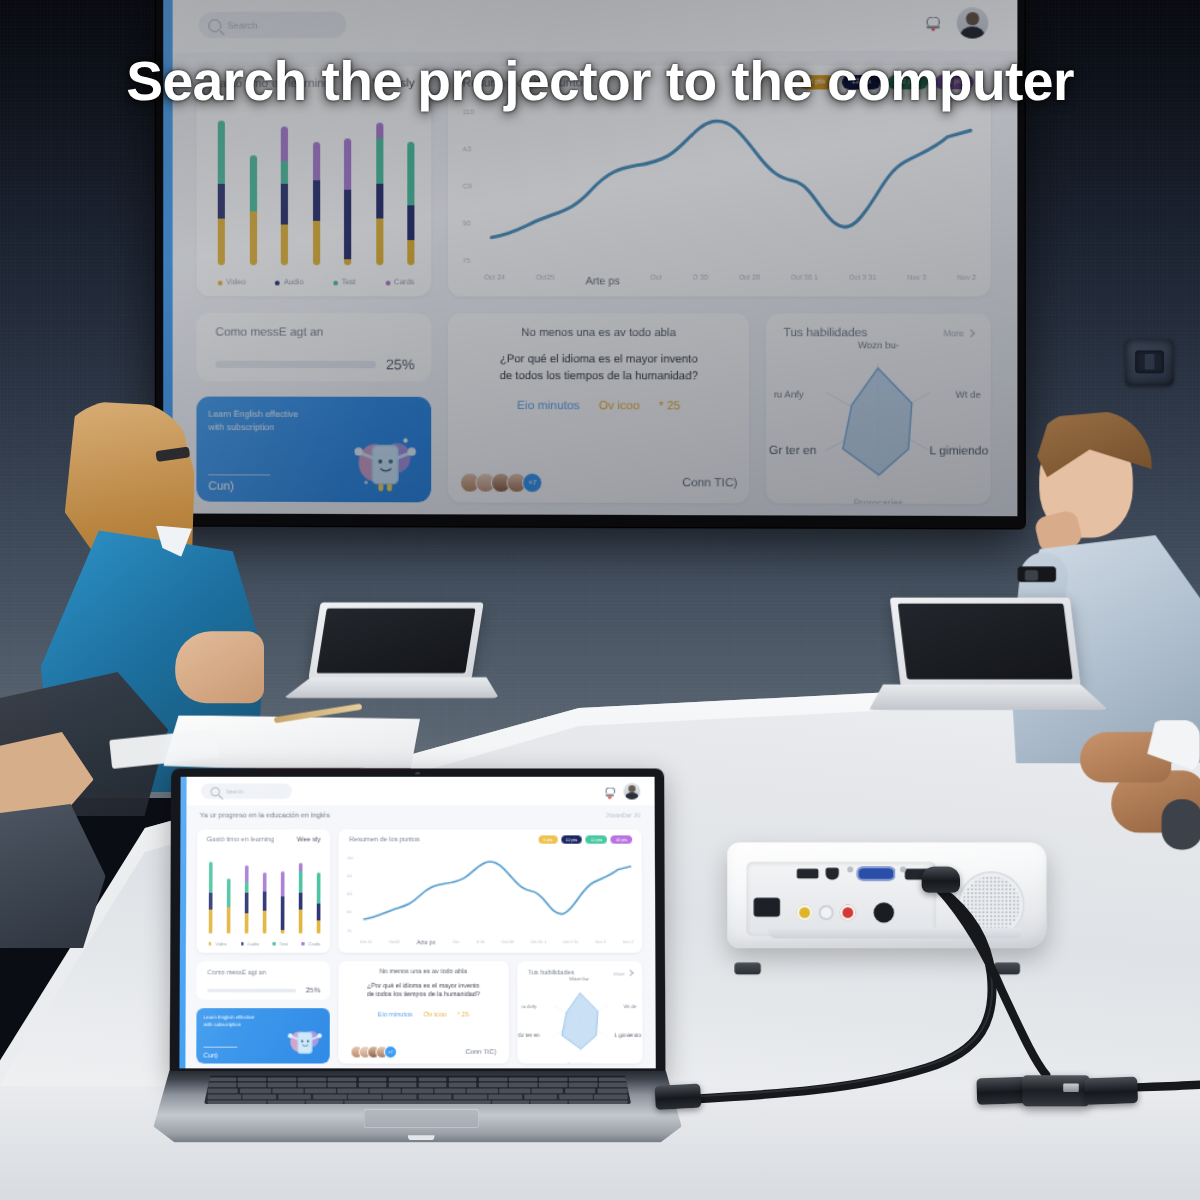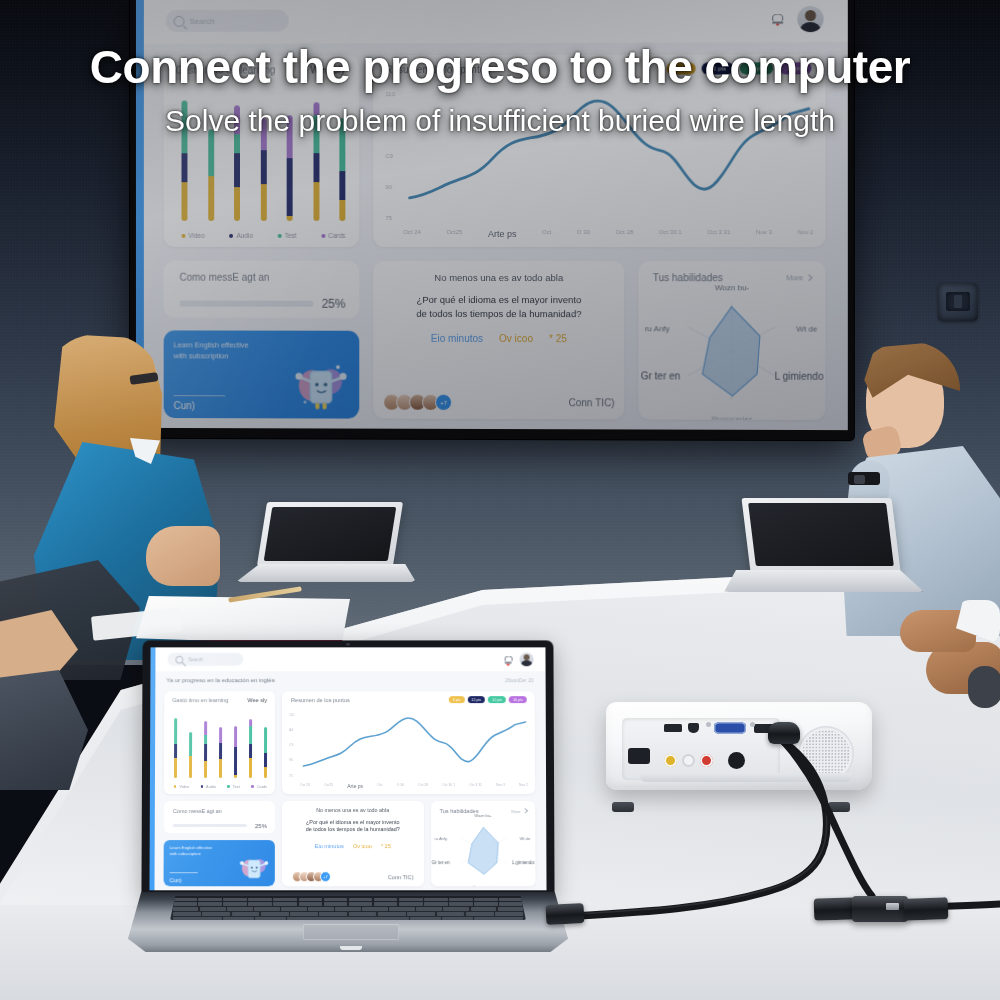--- a/index.html
+++ b/index.html
@@ -859,16 +859,15 @@
 
     <path d="M906,908 C936,906 966,906 1000,904" fill="none" stroke="#16181c" stroke-width="7" stroke-linecap="round"></path>
   </svg>
 
   <div class="conn" style="left:546px;top:904px;width:38px;height:20px;transform:rotate(-3deg);border-radius:4px;"></div>
   <div class="conn" style="left:768px;top:722px;width:32px;height:22px;border-radius:11px 11px 6px 6px;"></div>
   <div class="conn" style="left:814px;top:898px;width:42px;height:22px;transform:rotate(-2deg);border-radius:4px;"></div>
   <div class="coupler"></div>
   <div class="conn" style="left:904px;top:898px;width:44px;height:22px;transform:rotate(-2deg);border-radius:4px;"></div>
 
-  <div class="h1">Connect the progreso to the computer</div>
-  <div class="h2">Solve the problem of insufficient buried wire length</div>
+  <div class="h1">Search the projector to the computer</div>
 
 </div>
 
 </body></html>

